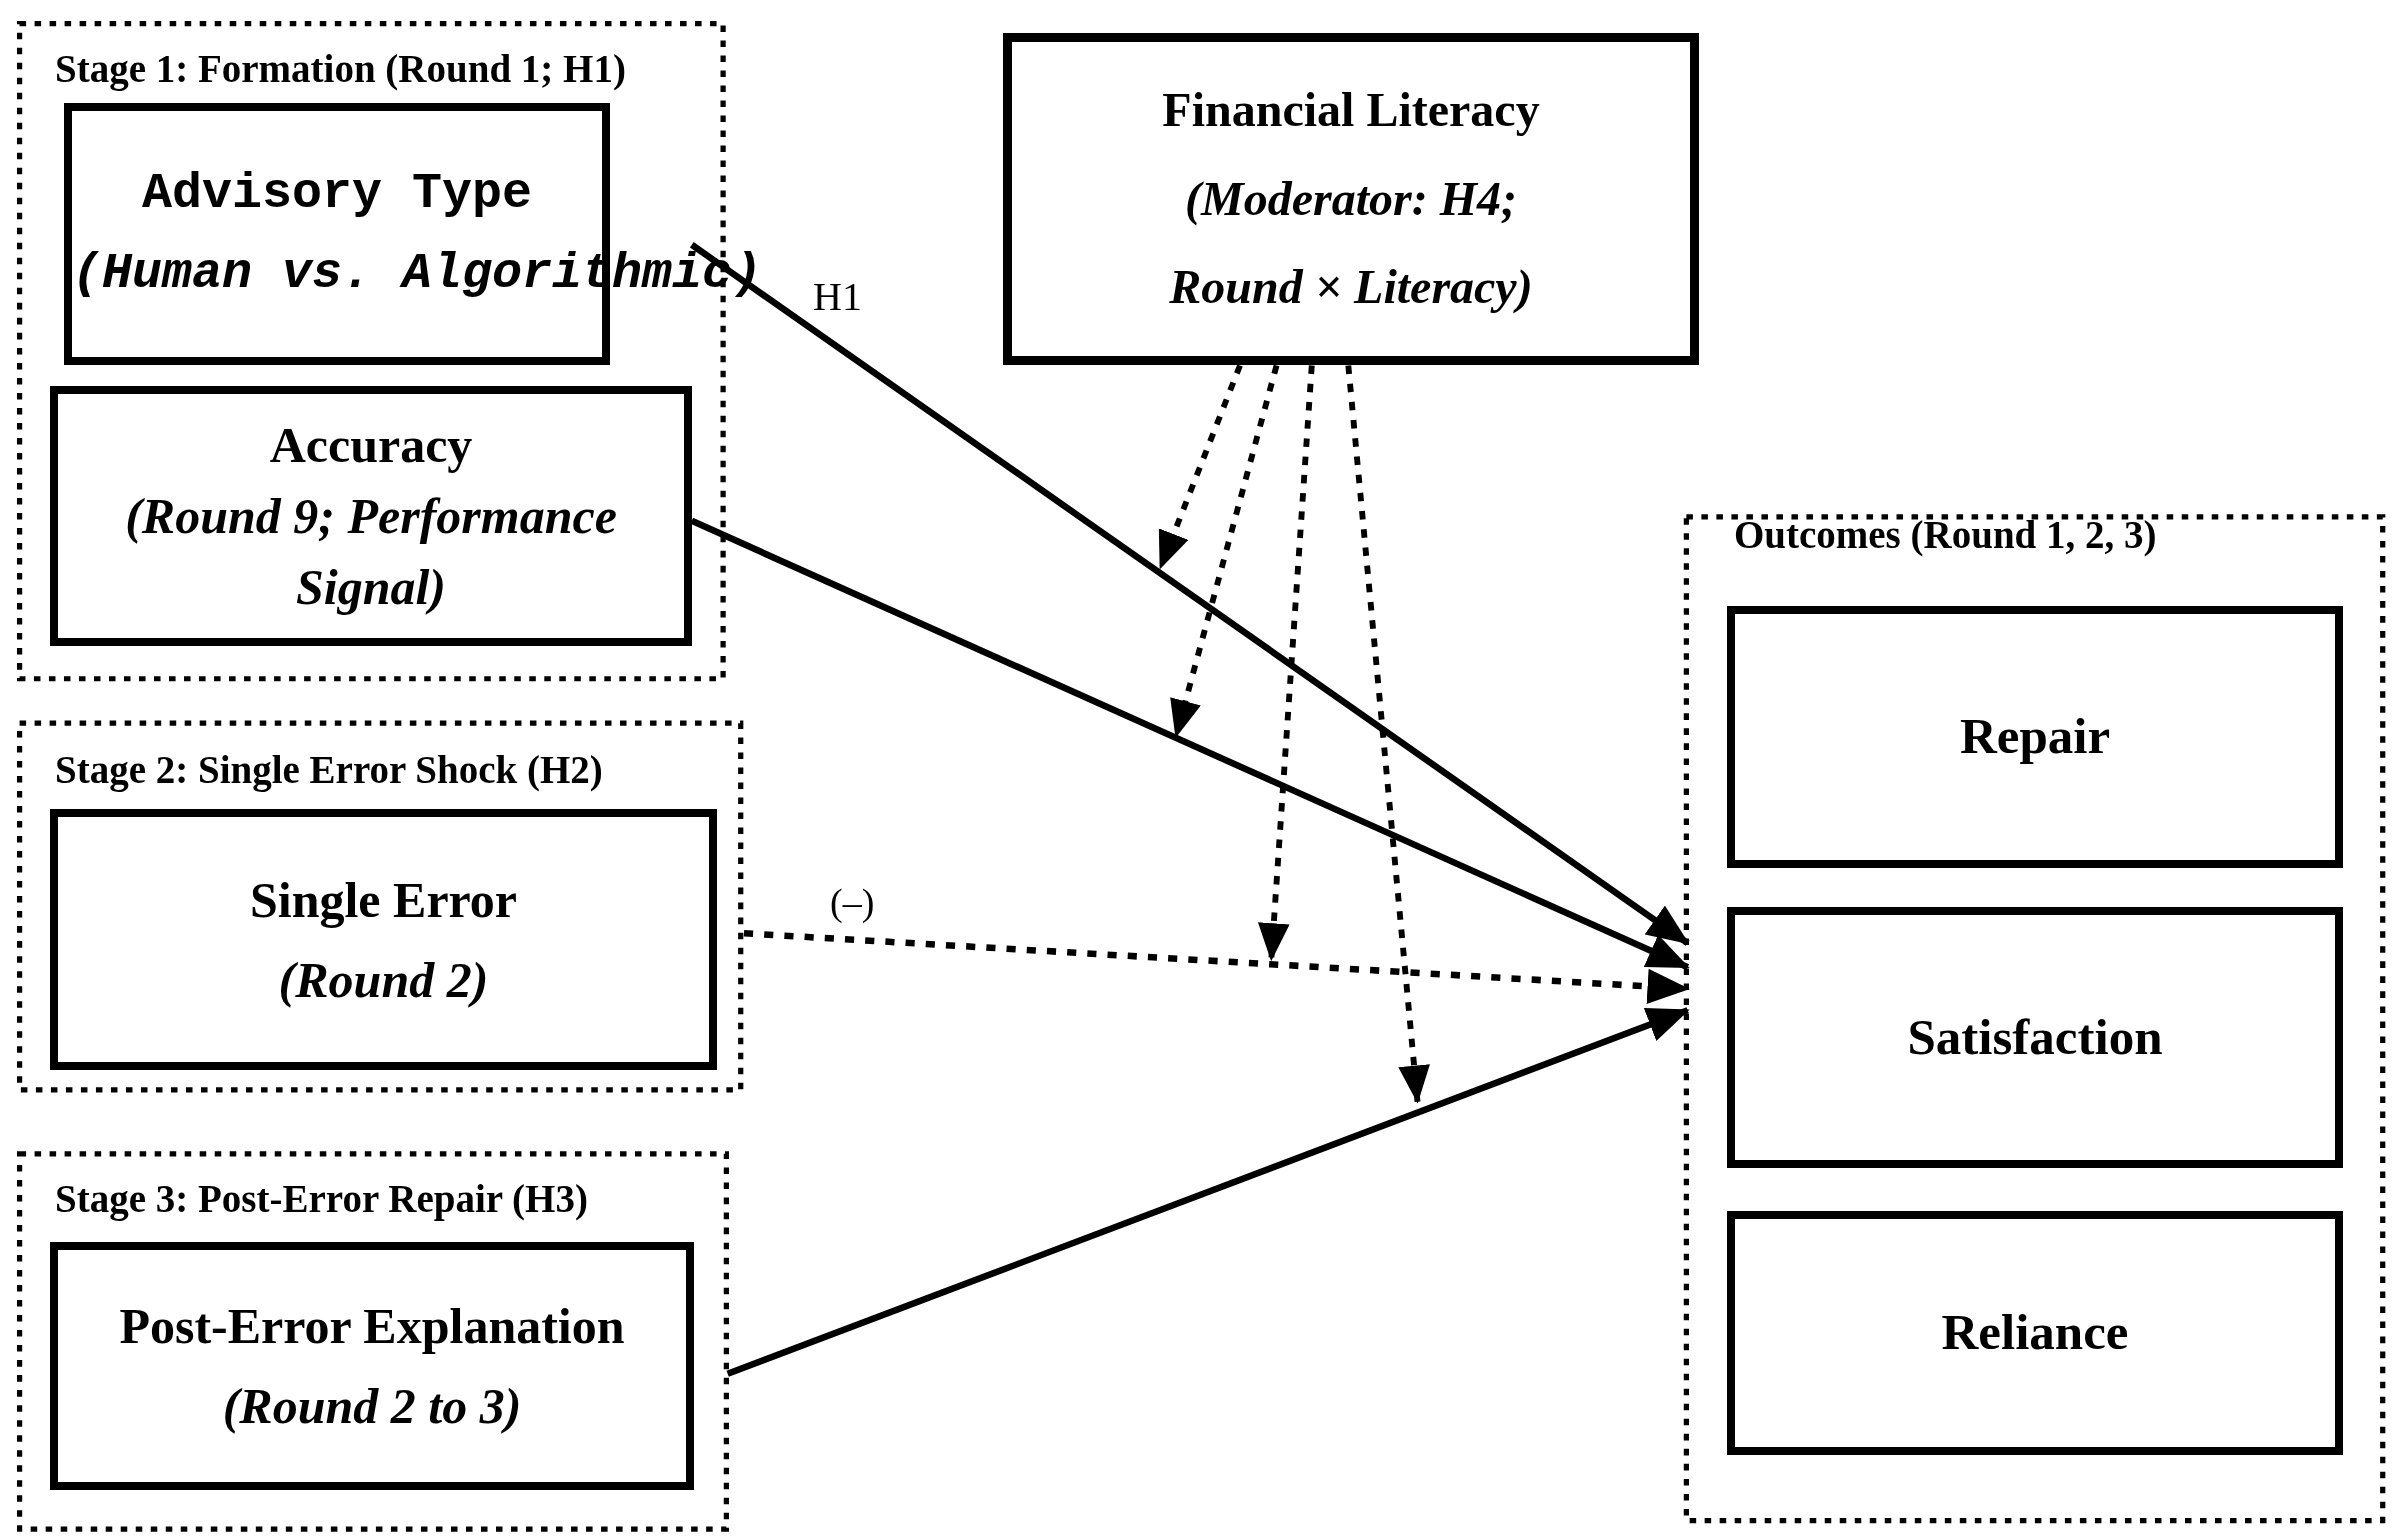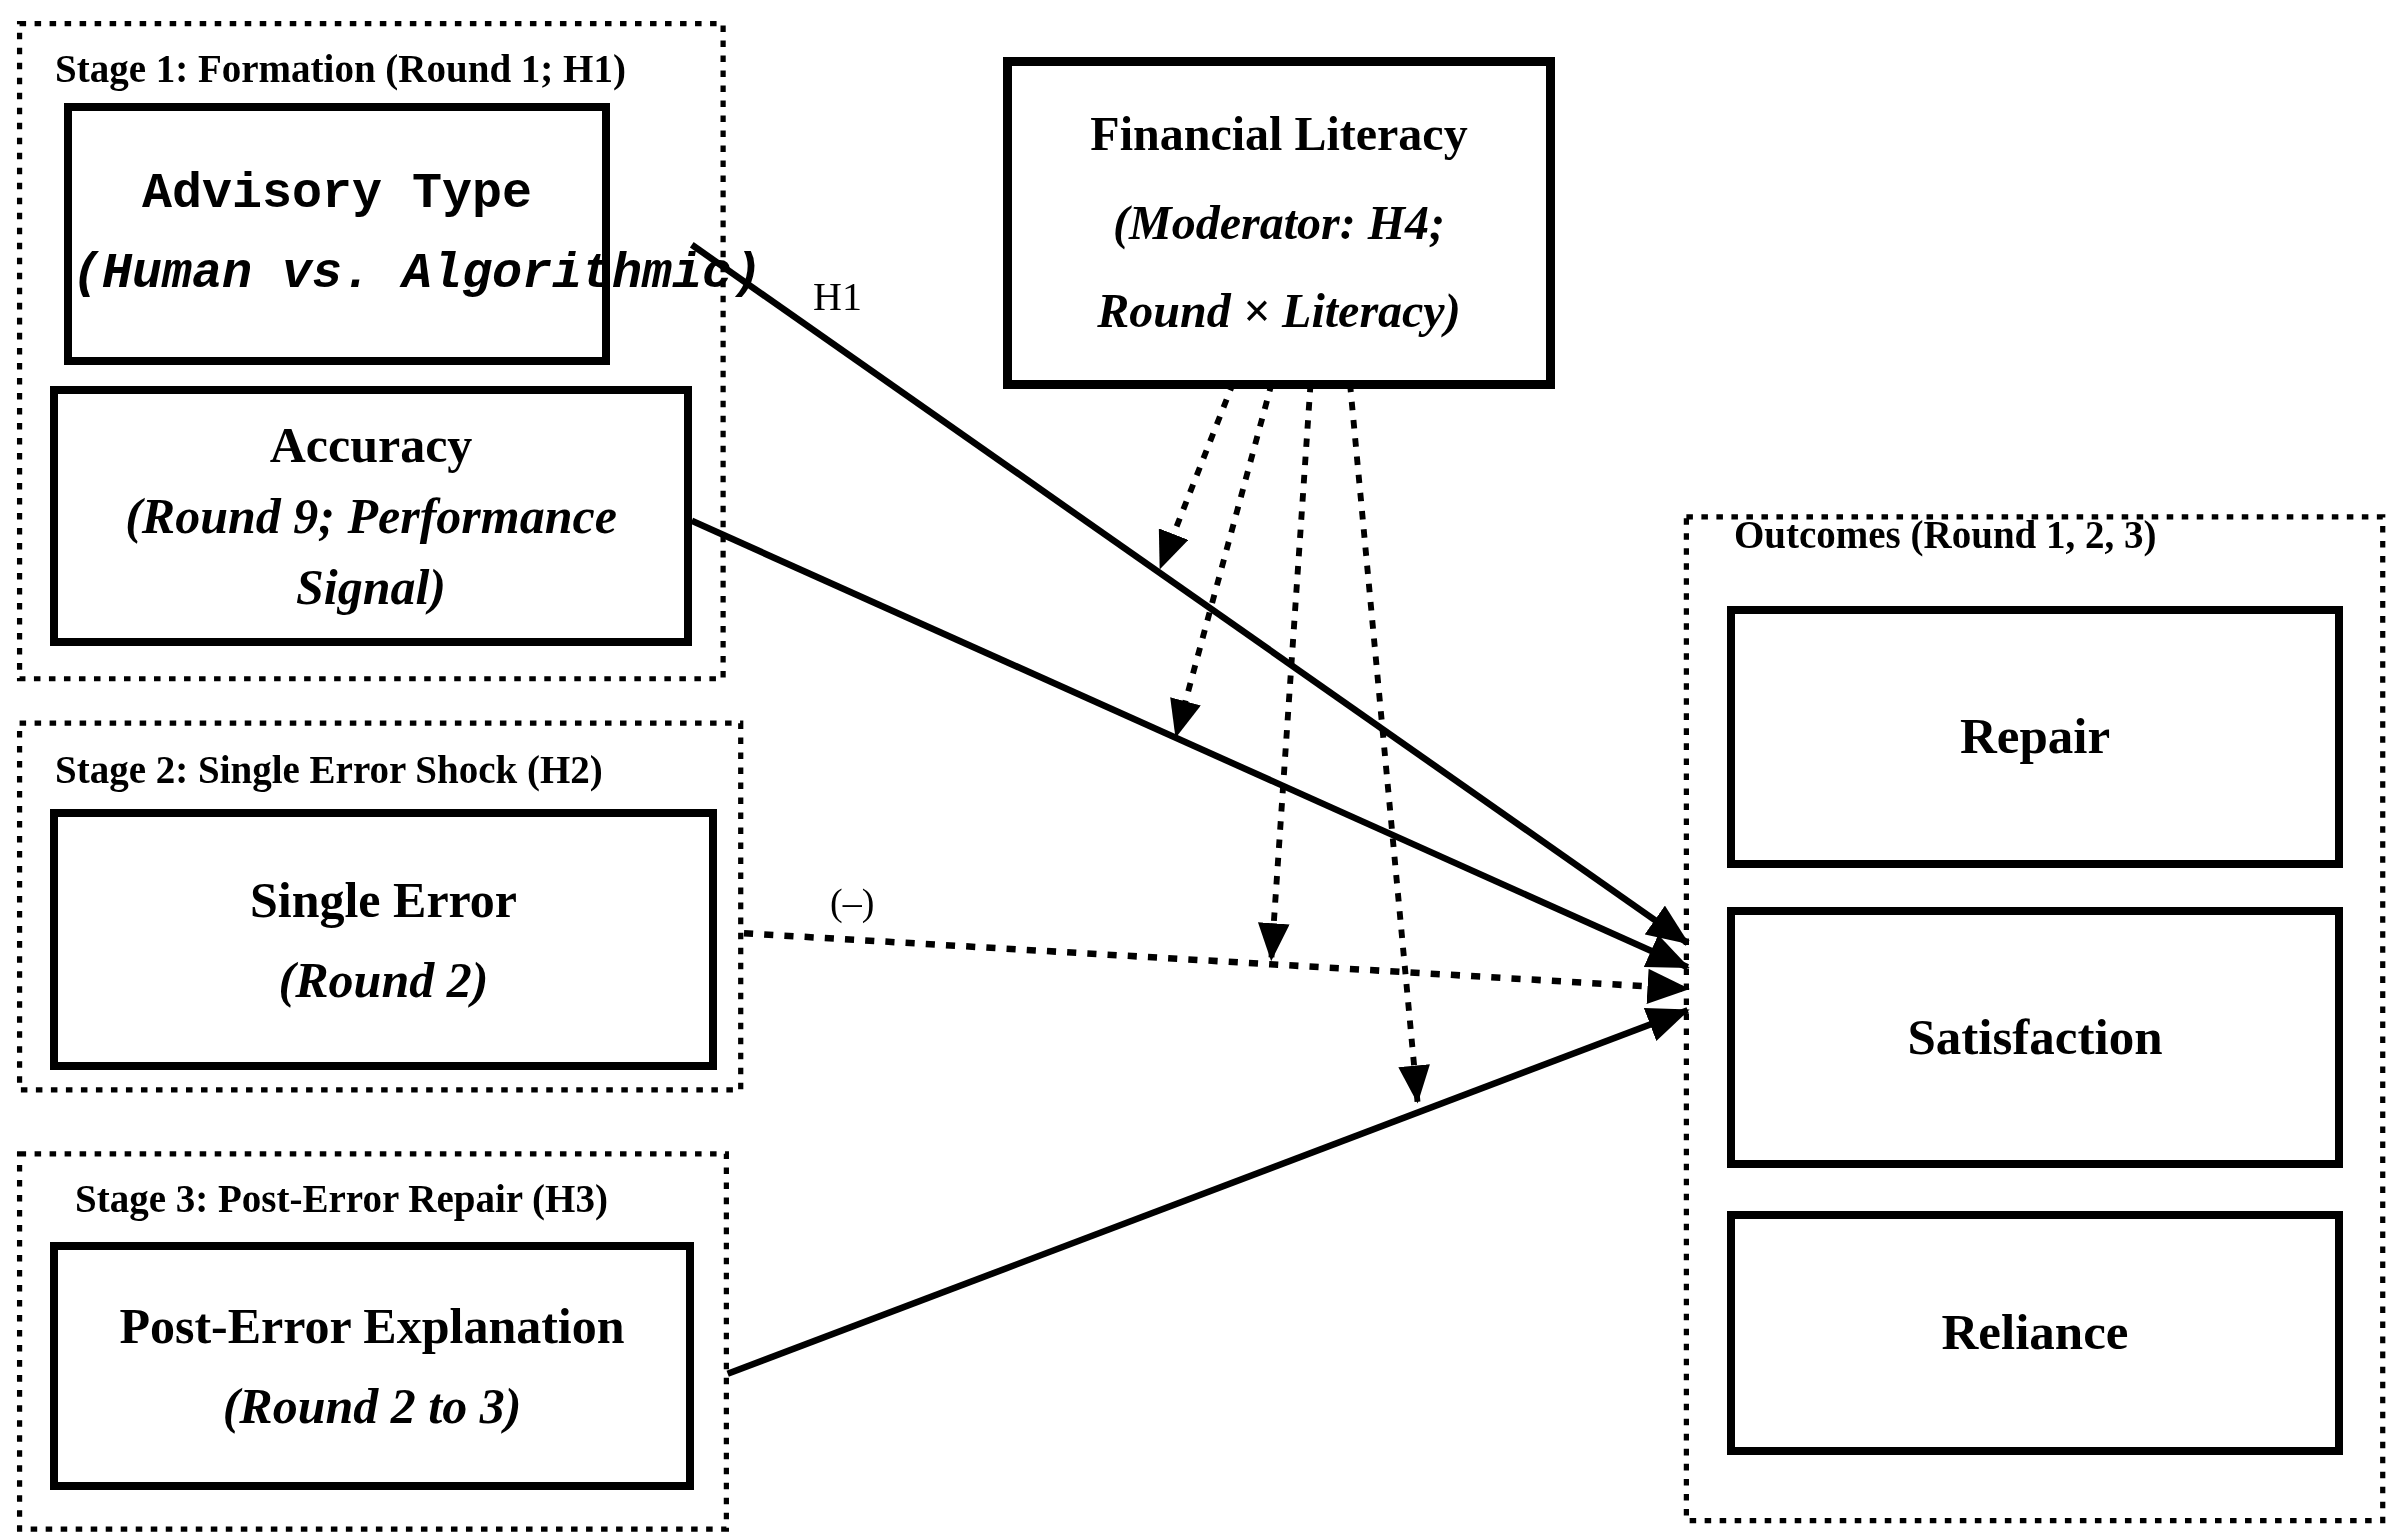--- a/index.html
+++ b/index.html
@@ -102,28 +102,28 @@
     <span class="l em">Signal)</span>
   </div>
 
   <div class="section-title" style="left:55px; top:747px;">Stage 2: Single Error Shock (H2)</div>
 
   <div class="box" style="left:50px; top:809px; width:667px; height:261px;">
     <span class="l">Single Error</span>
     <span class="l em">(Round 2)</span>
   </div>
 
-  <div class="section-title" style="left:55px; top:1176px;margin-left:20px;">Stage 3: Post-Error Repair (H3)</div>
+  <div class="section-title" style="left:55px; top:1176px;">Stage 3: Post-Error Repair (H3)</div>
 
   <div class="box" style="left:50px; top:1242px; width:644px; height:248px;">
     <span class="l">Post-Error Explanation</span>
     <span class="l em">(Round 2 to 3)</span>
   </div>
 
-  <div class="box fl" style="left:1003px; top:33px; width:552px; height:332px;margin-top:24px;">
+  <div class="box fl" style="left:1003px; top:33px; width:696px; height:332px;">
     <span class="l">Financial Literacy</span>
     <span class="l em">(Moderator: H4;</span>
     <span class="l em">Round × Literacy)</span>
   </div>
 
   <div class="section-title" style="left:1734px; top:512px;">Outcomes (Round 1, 2, 3)</div>
 
   <div class="box outcome" style="left:1727px; top:606px; width:616px; height:262px;">
     <span class="l">Repair</span>
   </div>

